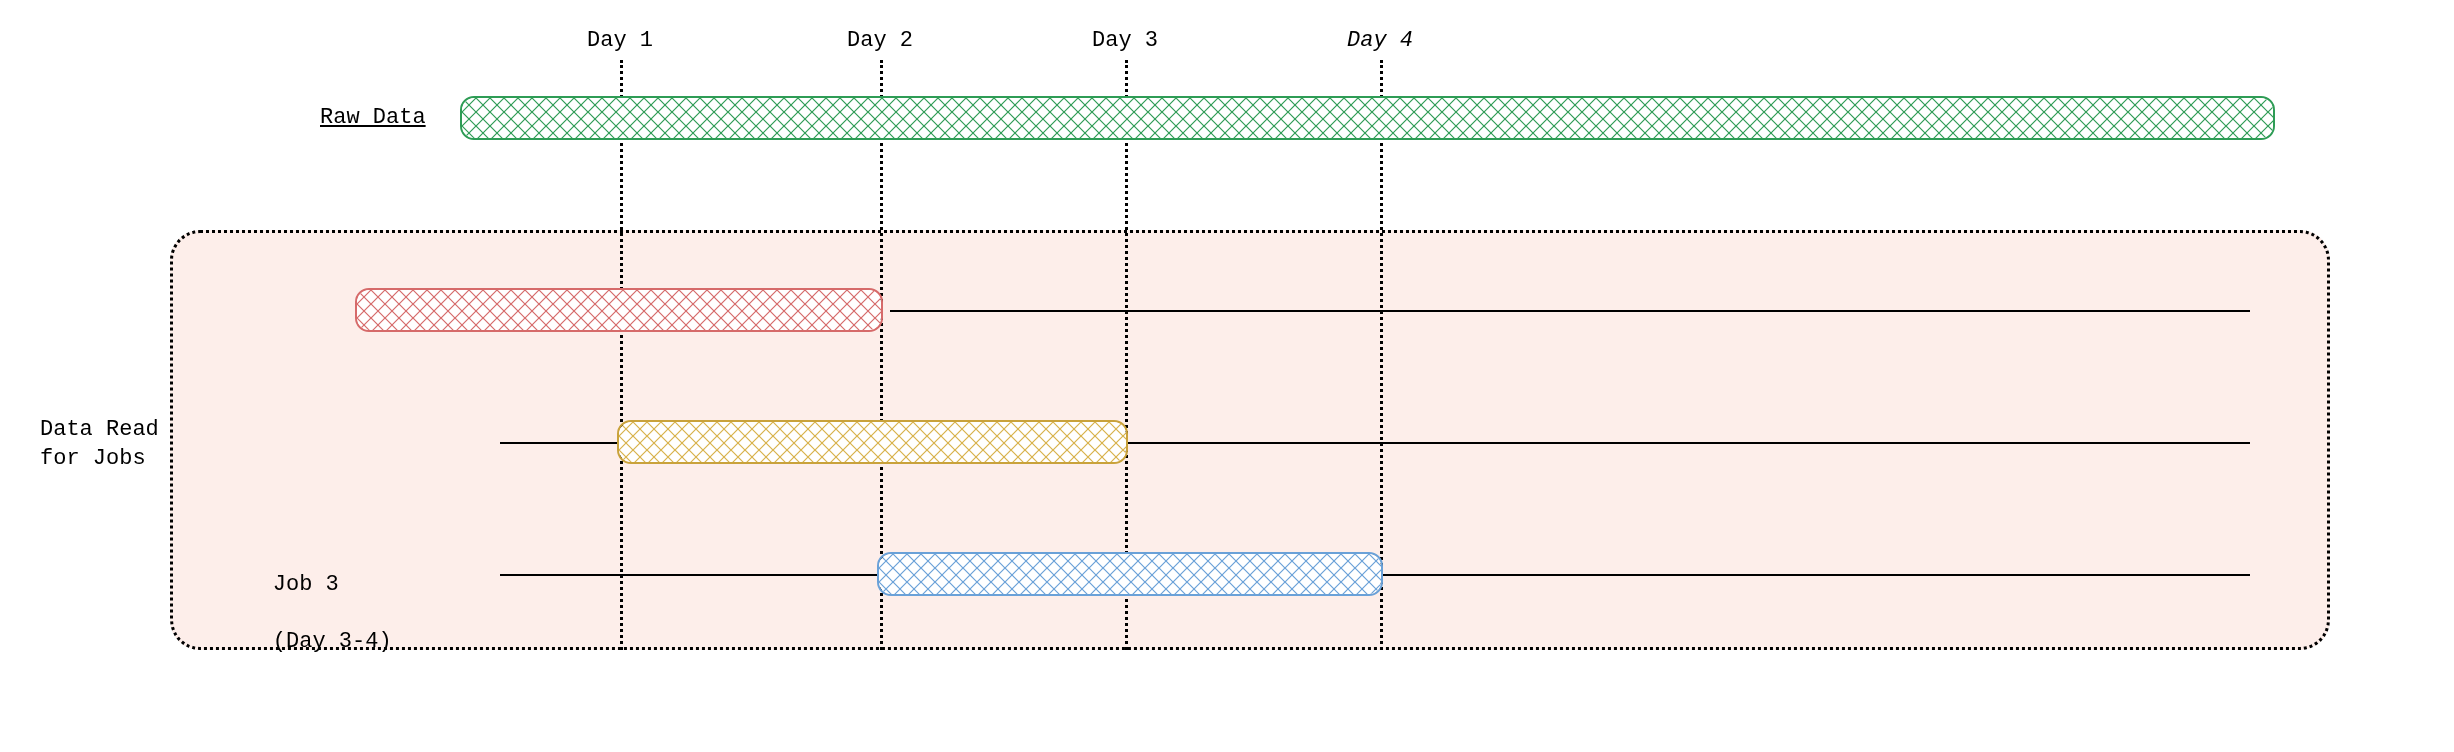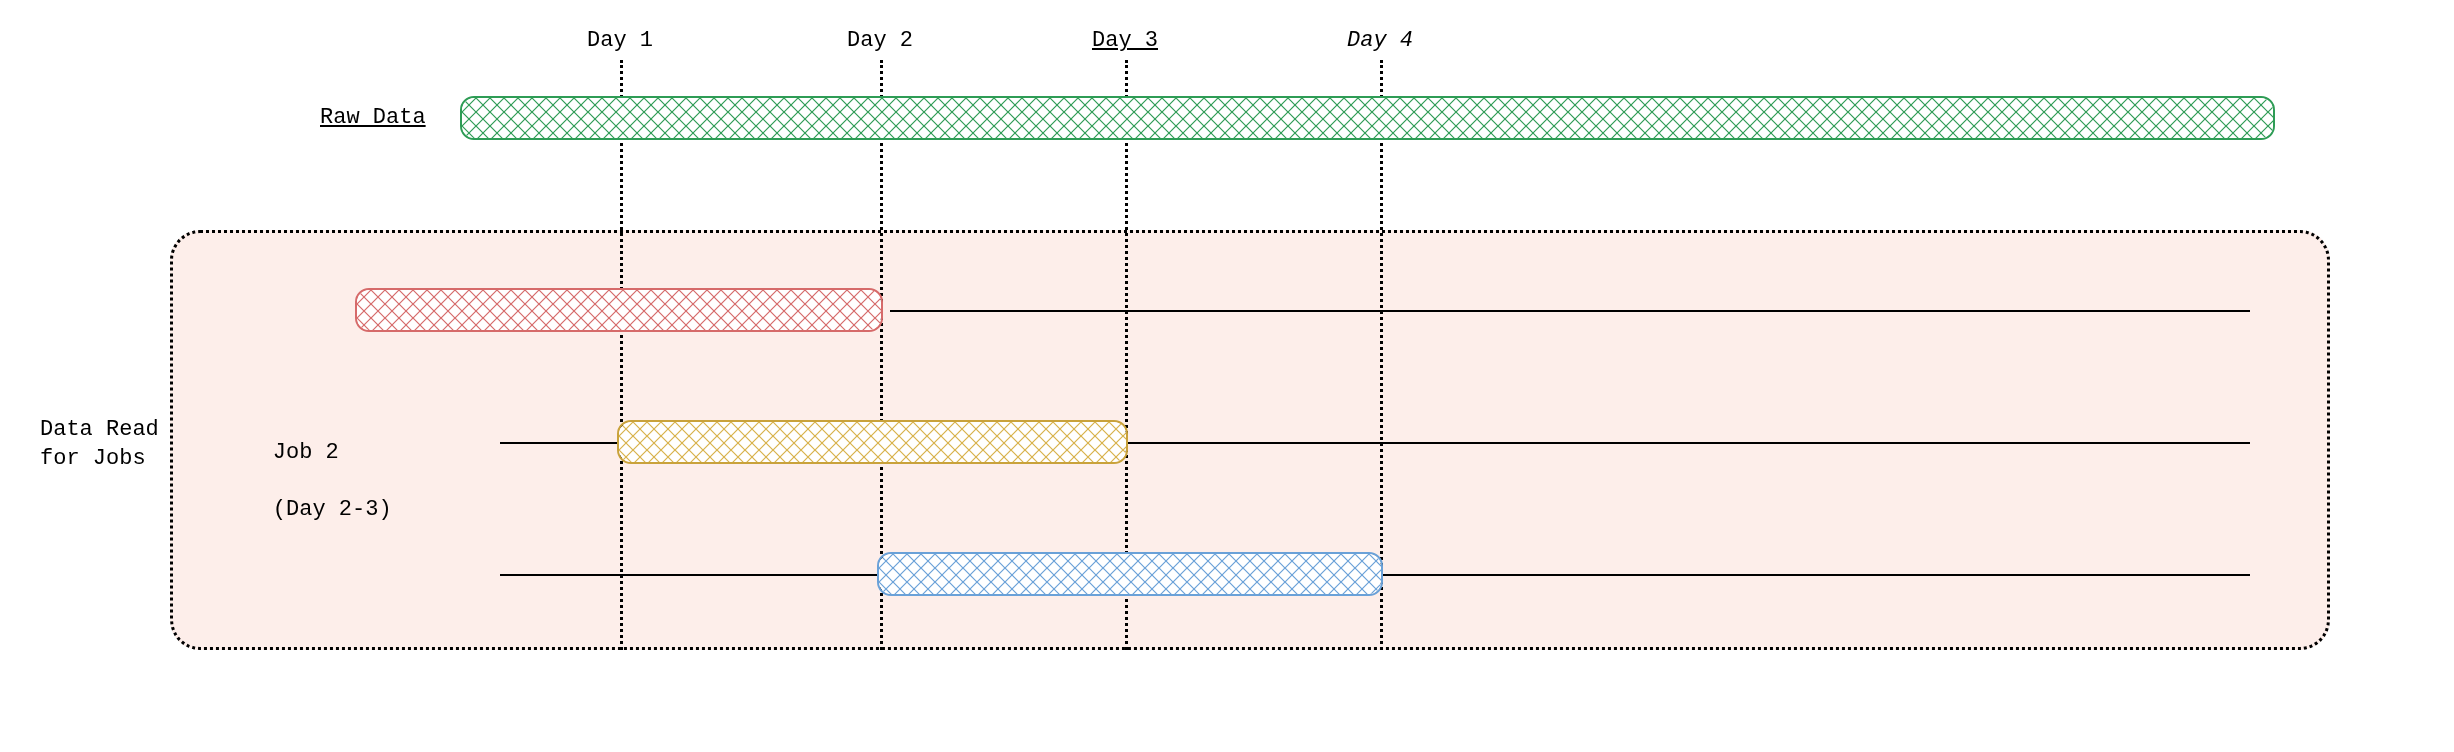--- a/index.html
+++ b/index.html
@@ -65,21 +65,21 @@
 
   <div class="group-box" style="left:170px; top:230px; width:2160px; height:420px;"></div>
 
   <div class="vline" style="left:620px; top:60px; height:590px;"></div>
   <div class="vline" style="left:880px; top:60px; height:590px;"></div>
   <div class="vline" style="left:1125px; top:60px; height:590px;"></div>
   <div class="vline" style="left:1380px; top:60px; height:590px;"></div>
 
   <div class="day-label" style="left:620px; top:28px;">Day 1</div>
   <div class="day-label" style="left:880px; top:28px;">Day 2</div>
-  <div class="day-label" style="left:1125px; top:28px;text-decoration:underline;">Day 3</div>
+  <div class="day-label" style="left:1125px; top:28px;">Day 3</div>
   <div class="day-label" style="left:1380px; top:28px;font-style:italic;">Day 4</div>
 
   <div class="label" style="left:320px; top:104px;text-decoration:underline;">Raw Data</div>
 
   <div class="hline dashed" style="left:510px; top:118px; width:1740px;"></div>
 
   <div class="bar" style="left:460px; top:96px; width:1815px; height:44px; border-color:#2e9c55;">
     <svg>
       <defs>
         <pattern id="hraw" width="14" height="14" patternUnits="userSpaceOnUse">
@@ -106,38 +106,38 @@
         <pattern id="hj1" width="14" height="14" patternUnits="userSpaceOnUse">
           <rect width="14" height="14" fill="#ffffff"></rect>
           <path d="M-4,4 l8,-8 M0,14 l14,-14 M10,18 l8,-8" stroke="#d66a6a" stroke-width="1.2"></path>
           <path d="M-4,10 l8,8 M0,0 l14,14 M10,-4 l8,8" stroke="#d66a6a" stroke-width="1.2"></path>
         </pattern>
       </defs>
       <rect width="100%" height="100%" fill="url(#hj1)" rx="12" ry="12"></rect>
     </svg>
   </div>
 
-  <div class="label" style="left:220px; top:410px;">
-    <span>Job 2</span><br>
-    <span>(Day 2-3)</span>
-  </div>
   <div class="hline" style="left:500px; top:442px; width:1750px;"></div>
   <div class="bar" style="left:617px; top:420px; width:511px; height:44px; border-color:#c9a23b;">
     <svg>
       <defs>
         <pattern id="hj2" width="14" height="14" patternUnits="userSpaceOnUse">
           <rect width="14" height="14" fill="#ffffff"></rect>
           <path d="M-4,4 l8,-8 M0,14 l14,-14 M10,18 l8,-8" stroke="#d8b24a" stroke-width="1.2"></path>
           <path d="M-4,10 l8,8 M0,0 l14,14 M10,-4 l8,8" stroke="#d8b24a" stroke-width="1.2"></path>
         </pattern>
       </defs>
       <rect width="100%" height="100%" fill="url(#hj2)" rx="12" ry="12"></rect>
     </svg>
   </div>
 
+  <div class="label" style="left:220px; top:542px;">
+    <span>Job 3</span><br>
+    <span>(Day 3-4)</span>
+  </div>
   <div class="hline" style="left:500px; top:574px; width:1750px;"></div>
   <div class="bar" style="left:877px; top:552px; width:506px; height:44px; border-color:#6aa1d8;">
     <svg>
       <defs>
         <pattern id="hj3" width="14" height="14" patternUnits="userSpaceOnUse">
           <rect width="14" height="14" fill="#ffffff"></rect>
           <path d="M-4,4 l8,-8 M0,14 l14,-14 M10,18 l8,-8" stroke="#6aa1d8" stroke-width="1.2"></path>
           <path d="M-4,10 l8,8 M0,0 l14,14 M10,-4 l8,8" stroke="#6aa1d8" stroke-width="1.2"></path>
         </pattern>
       </defs>

